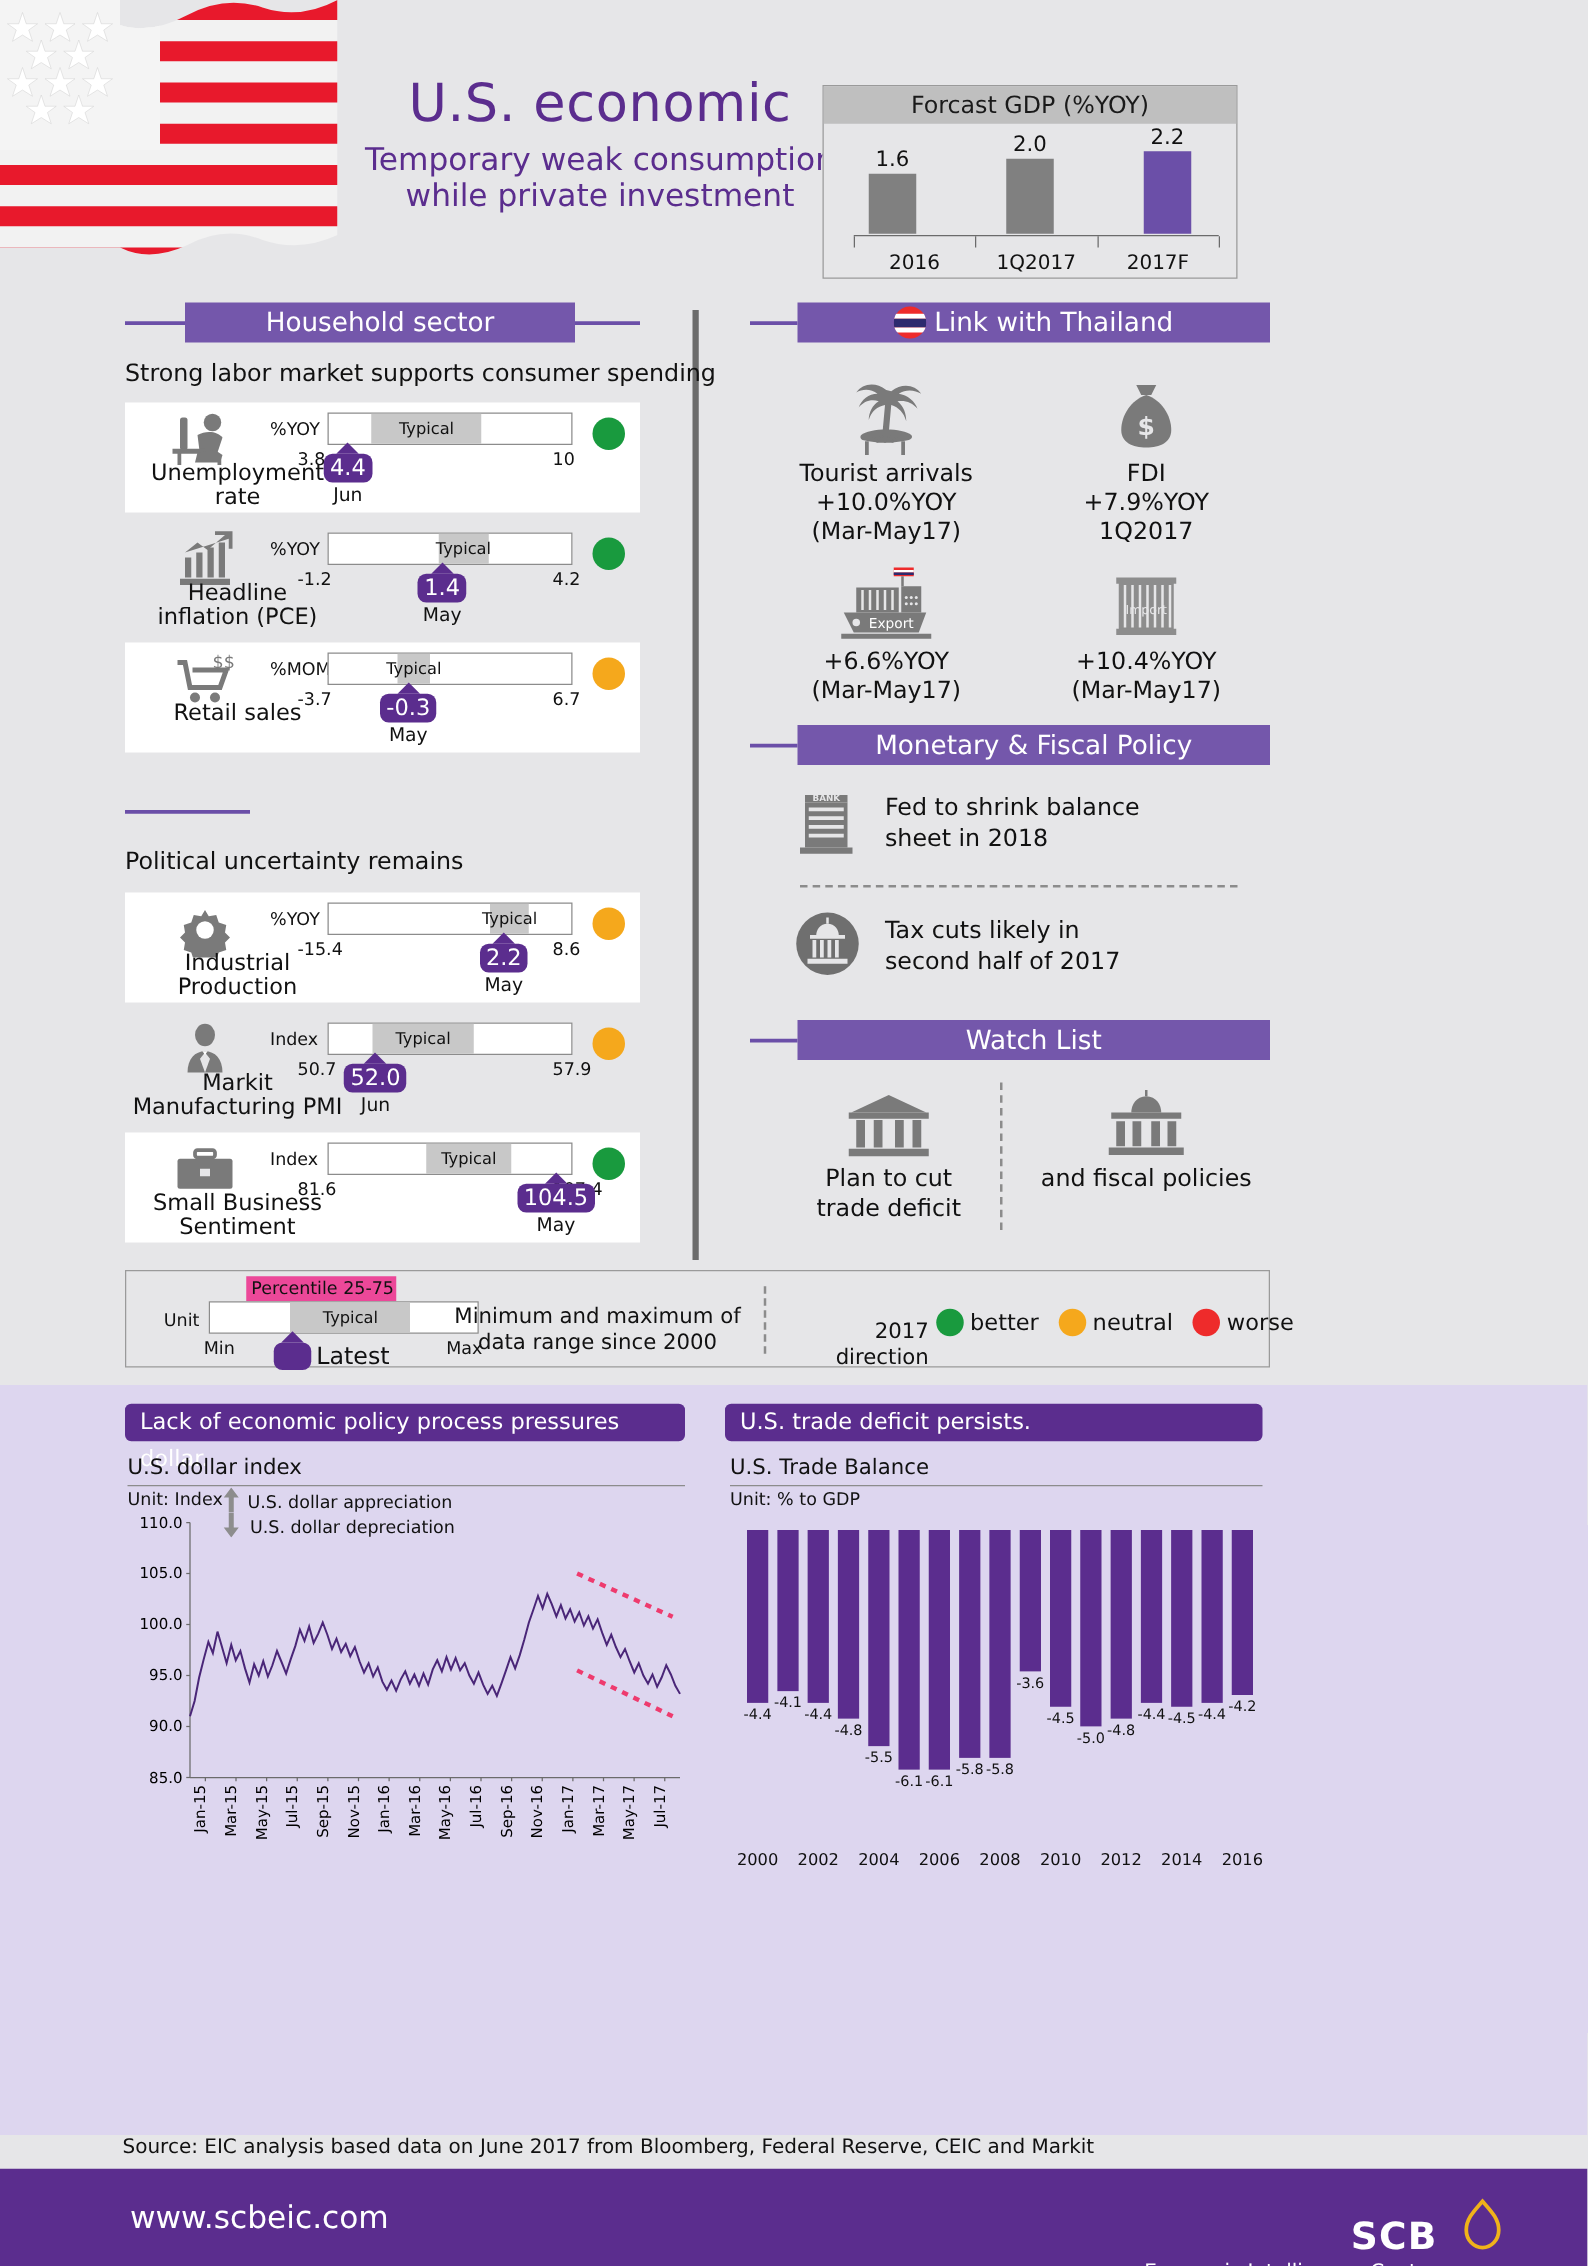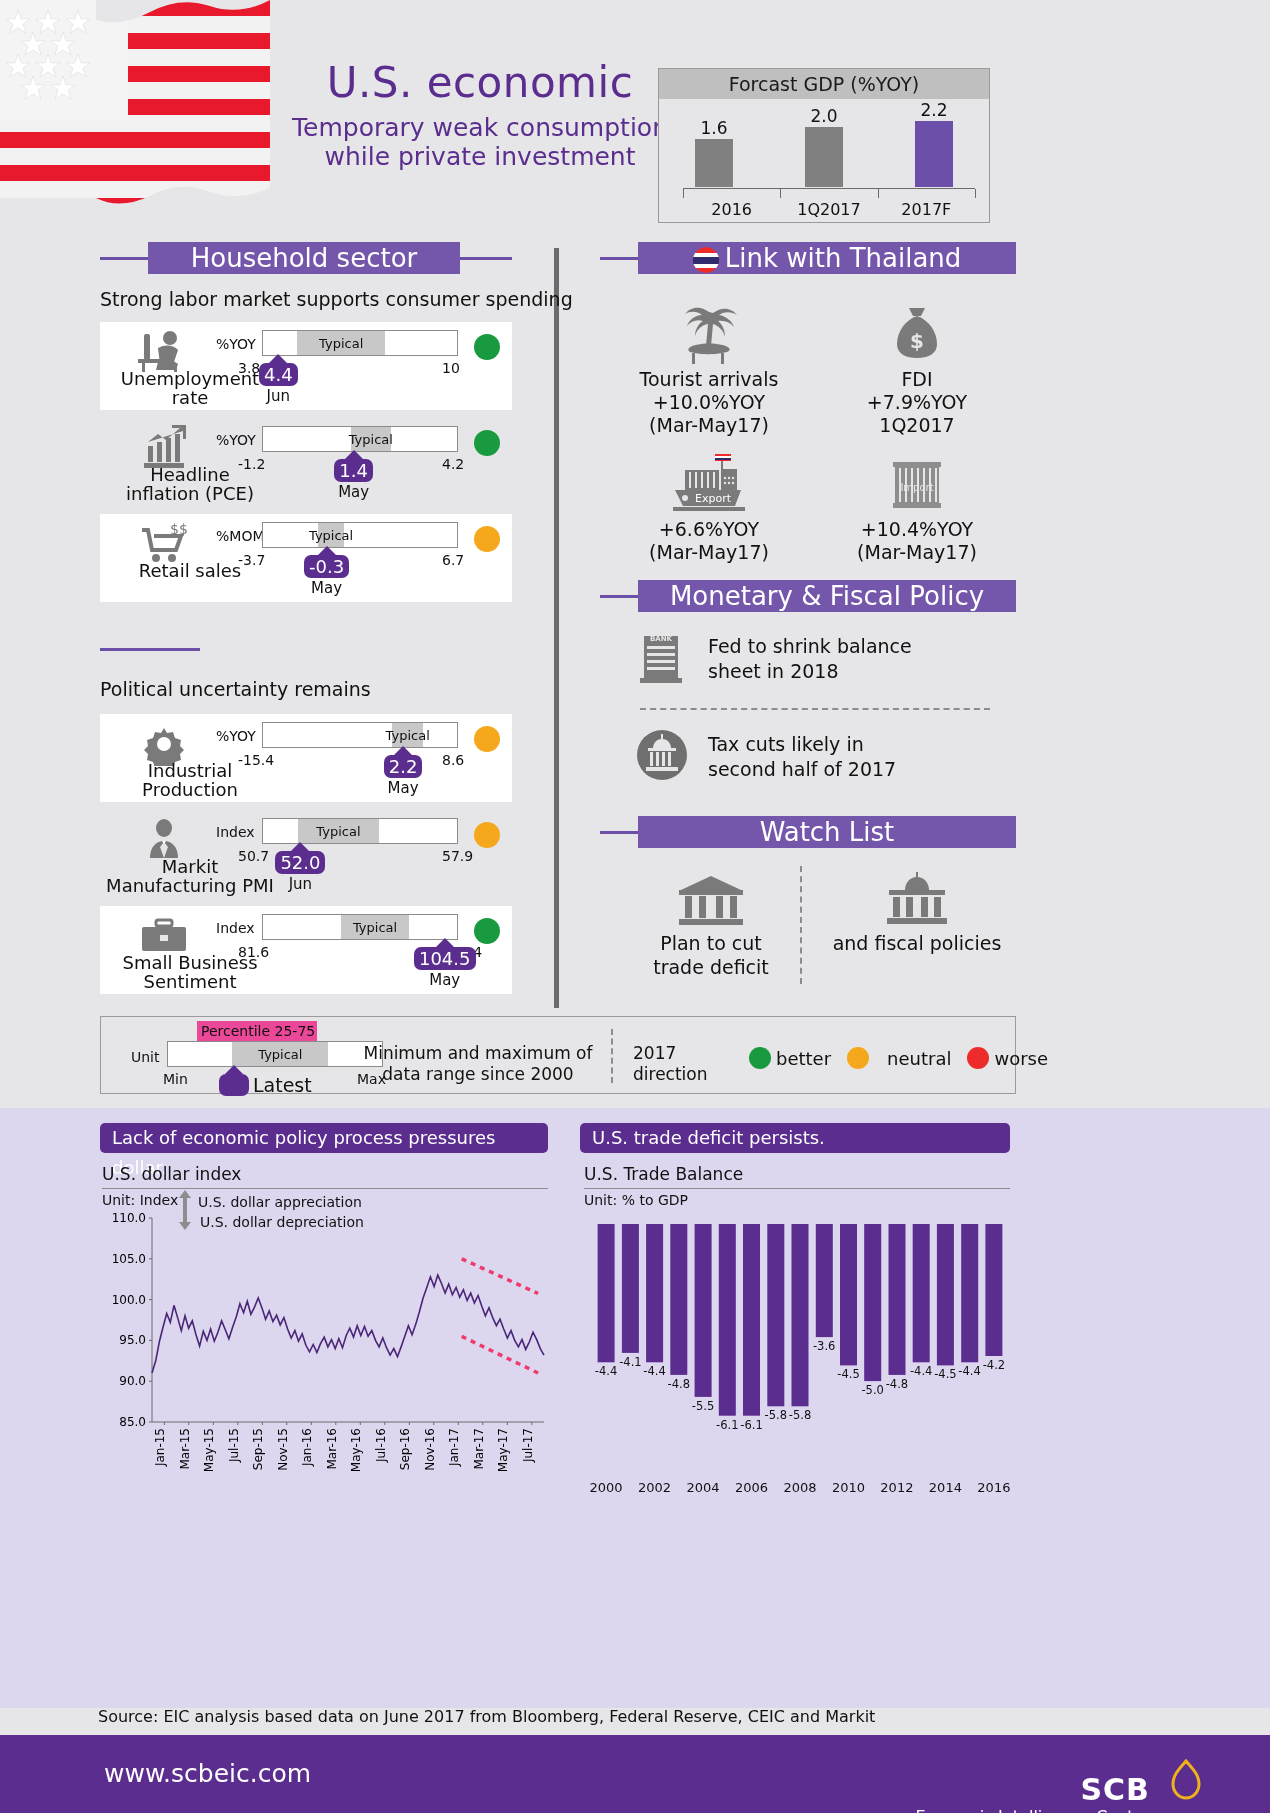--- a/index.html
+++ b/index.html
@@ -29,21 +29,21 @@
   .gdp-val { position:absolute; bottom:100%; font-size:17px; margin-bottom:1px; color:#111; }
   .gdp-axis { position:absolute; left:24px; right:14px; bottom:34px; height:1px; background:#6b6b6b; }
   .gdp-ticks { position:absolute; left:24px; right:14px; bottom:22px; height:12px; }
   .gdp-ticks i { position:absolute; top:0; width:1px; height:9px; background:#6b6b6b; }
   .gdp-labels { position:absolute; left:24px; right:14px; bottom:4px; display:flex; }
   .gdp-labels span { flex:1; text-align:center; font-size:16px; color:#111; }
   
   .sec-head { position:absolute; height:32px; display:flex; align-items:center; }
   .sec-head .dash { height:3px; background:#6b4fa8; }
   .sec-head .chip { background:#7457ab; color:#fff; height:32px; line-height:32px;
-     font-size:26px; text-align:center; padding:0 6px; }
+     font-size:21px; text-align:center; padding:0 6px; }
   
   .ind-row { position:absolute; left:100px; width:412px; height:88px; }
   .ind-row.white { background:#ffffff; }
   .ind-icon { position:absolute; left:28px; top:6px; width:72px; height:46px; }
   .ind-name { position:absolute; left:0px; top:48px; width:180px; text-align:center;
      font-size:18px; color:#111; line-height:1.05; }
   .unit-lbl { position:absolute; font-size:14px; color:#111; }
   .bar-track { position:absolute; height:26px; background:#ffffff; border:1px solid #8c8c8c; }
   .bar-typ { position:absolute; top:0; height:100%; background:#c8c8c8;
      display:flex; align-items:center; justify-content:center; font-size:13px; color:#111; }
@@ -403,30 +403,30 @@
   <div class="marker" style="left:118px; top:48px;">
     <div class="tri"></div>
     <div class="bub" style="width:30px; height:22px;"></div>
   </div>
   <div style="position:absolute; left:152px; top:57px; font-size:19px; color:#111;">Latest</div>
   <div class="leg-txt" style="position:absolute; left:262px; top:26px; width:230px; text-align:center;">
     <div>Minimum and maximum of</div>
     <div>data range since 2000</div>
   </div>
   <div class="vdash" style="left:510px; top:12px; height:54px;"></div>
-  <div class="leg-txt" style="position:absolute; left:532px; top:26px; width:110px; text-align:left;">
+  <div class="leg-txt" style="position:absolute; left:532px; top:38px; width:110px; text-align:right;">
     <div>2017</div>
     <div>direction</div>
   </div>
   <div id="legendStatuses" style="position:absolute; left:648px; top:30px; display:flex; gap:16px; align-items:center;">
       <div style="display: flex; align-items: center; gap: 5px;">
         <span style="width: 22px; height: 22px; border-radius: 50%; display: inline-block; background: rgb(25, 154, 62);"></span>
         <span style="font-size: 18px; color: rgb(17, 17, 17);">better</span>
       </div>
-      <div style="display: flex; align-items: center; gap: 18px;">
+      <div style="display: flex; align-items: center; gap: 5px;">
         <span style="width: 22px; height: 22px; border-radius: 50%; display: inline-block; background: rgb(245, 168, 28);"></span>
         <span style="font-size: 18px; color: rgb(17, 17, 17);">neutral</span>
       </div>
       <div style="display: flex; align-items: center; gap: 5px;">
         <span style="width: 22px; height: 22px; border-radius: 50%; display: inline-block; background: rgb(238, 43, 43);"></span>
         <span style="font-size: 18px; color: rgb(17, 17, 17);">worse</span>
       </div>
     </div>
 </div>
 

